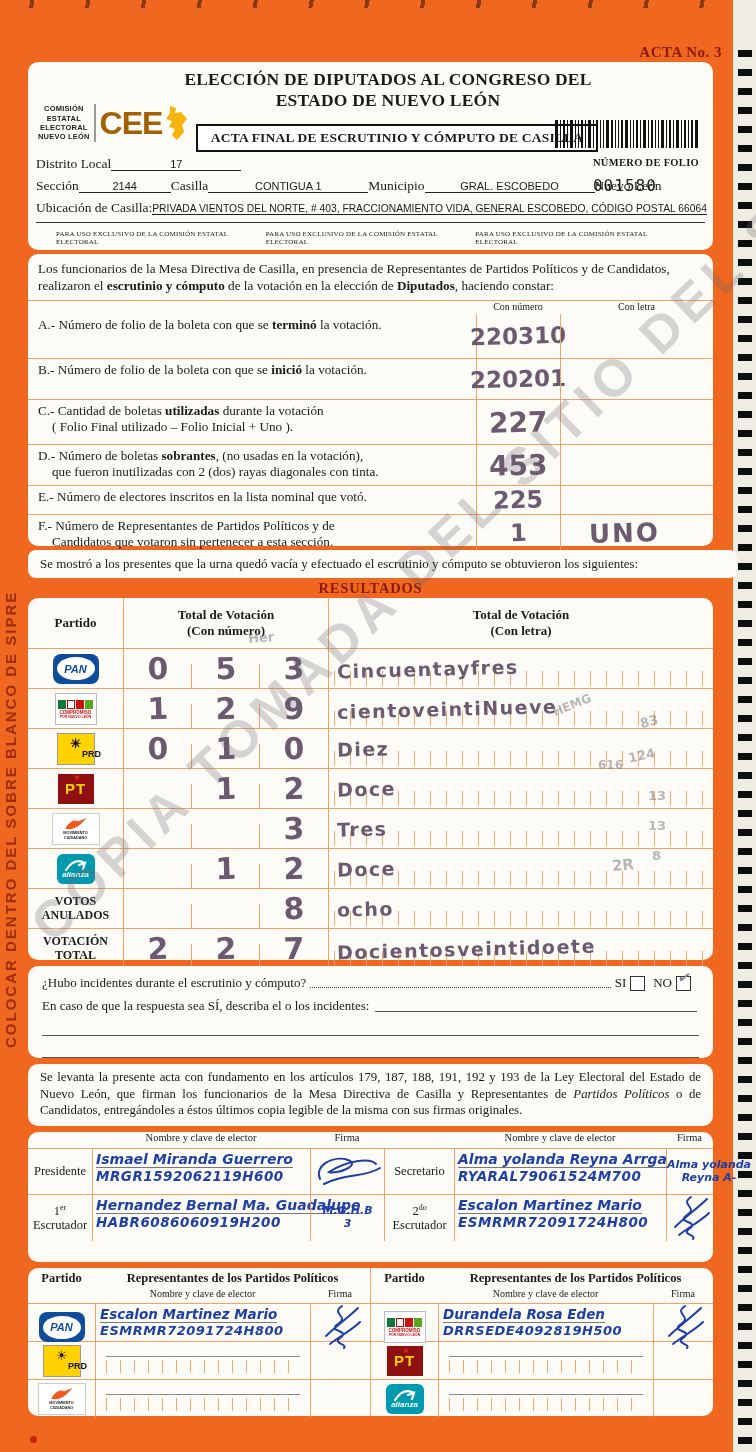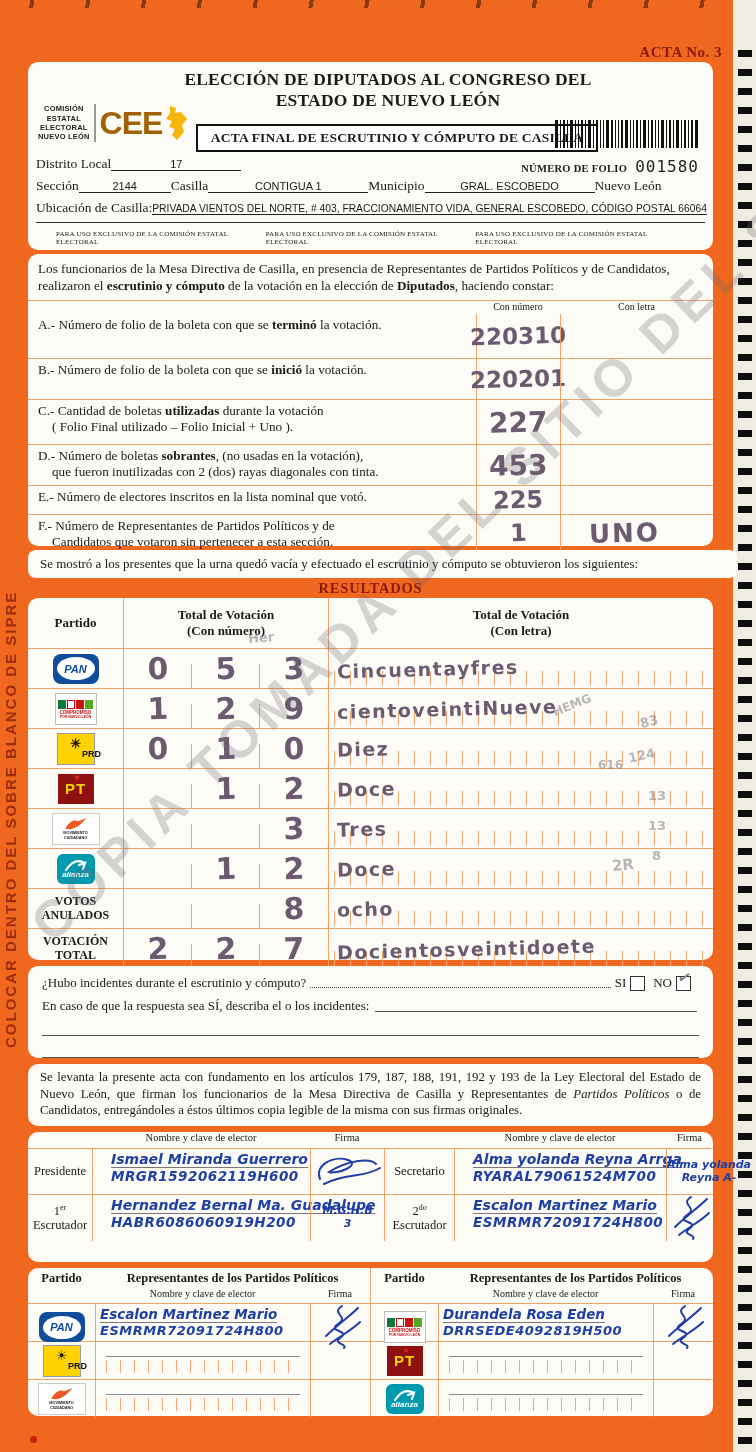--- a/index.html
+++ b/index.html
@@ -19,21 +19,21 @@
   .hdr-title{position:absolute;left:125px;width:470px;top:7px;text-align:center;font-weight:bold;
         font-size:17.5px;line-height:1.18;letter-spacing:.2px;}
   .logo{position:absolute;left:10px;top:42px;display:flex;align-items:center;}
   .logo-org{font-family:"Liberation Sans",sans-serif;font-weight:bold;font-size:7.5px;line-height:1.25;
         text-align:center;color:#222;letter-spacing:.2px;}
   .logo-bar{width:2px;height:38px;background:#999;margin:0 4px;}
   .logo-cee{font-family:"Liberation Sans",sans-serif;font-weight:bold;font-size:32px;color:#a16207;letter-spacing:-1px;}
   .sub-box{position:absolute;left:168px;top:62px;width:398px;height:24px;border:2px solid #111;background:#fff;
         display:flex;align-items:center;justify-content:center;font-weight:bold;font-size:13.5px;letter-spacing:.2px;}
   .barcode{position:absolute;right:12px;top:58px;}
-  .folio-line{position:absolute;right:14px;top:95px;display:flex;align-items:baseline;gap:8px;}
+  .folio-line{position:absolute;right:14px;top:95px;display:flex;align-items:baseline;gap:8px;flex-direction:column;}
   .folio-lbl{font-weight:bold;font-size:10.5px;letter-spacing:.3px;}
   .folio-val{font-family:"DejaVu Sans Mono",monospace;font-size:16px;letter-spacing:1px;color:#222;}
   .frow{position:absolute;left:8px;right:14px;font-size:13.5px;display:flex;align-items:baseline;white-space:nowrap;}
   .fill{display:inline-block;border-bottom:1.3px solid #222;text-align:center;
         font-family:"Liberation Sans",sans-serif;font-size:11px;}
   .hdr-hr{position:absolute;left:8px;right:8px;top:160px;border-top:1.6px solid #333;}
   .excl{position:absolute;top:168px;left:0;right:0;display:flex;justify-content:space-between;
         padding:0 28px;font-size:7px;letter-spacing:.2px;color:#222;}
   
   .scr{top:254px;height:292px;}
@@ -84,21 +84,21 @@
   .inc-free{border-bottom:1.2px solid #555;margin-top:21px;}
   
   .legal{top:1064px;height:62px;padding:5px 12px;box-sizing:border-box;font-size:12.8px;line-height:1.3;text-align:justify;}
   
   .mesa{top:1132px;height:130px;}
   .mesa-title{text-align:center;font-weight:bold;font-size:13.5px;padding-top:5px;}
   .mesa-sub{display:grid;grid-template-columns:64px 218px 74px 70px 212px 1fr;font-size:10.5px;height:16px;}
   .mesa-sub div{text-align:center;}
   .m-rows .m-row{display:grid;grid-template-columns:64px 218px 74px 70px 212px 1fr;height:45px;border-top:1px solid #f0a269;}
   .m-role{display:flex;flex-direction:column;align-items:center;justify-content:center;font-size:12.5px;line-height:1.05;text-align:center;}
-  .m-name{border-left:1.4px solid #f0a269;padding:1px 18px;overflow:visible;}
+  .m-name{border-left:1.4px solid #f0a269;padding:1px 3px;overflow:visible;}
   .m-firma{border-left:1.4px solid #f0a269;display:flex;align-items:center;justify-content:center;overflow:visible;position:relative;}
   .m-role2{border-left:1.4px solid #f0a269;}
   .m-nm{font-size:14px;border-bottom:1px solid #777;display:inline-block;}
   .m-cl{font-size:13.5px;letter-spacing:.5px;display:block;}
   .m-ftxt{font-size:11px;line-height:1.15;text-align:center;}
   
   .reps{top:1268px;height:148px;display:flex;}
   .rep-half{width:342px;position:relative;}
   .rep-half.rt{border-left:1.5px solid #f0a269;width:343px;box-sizing:border-box;}
   .rep-h1{display:grid;grid-template-columns:67px 1fr;height:20px;font-weight:bold;font-size:12.5px;}

